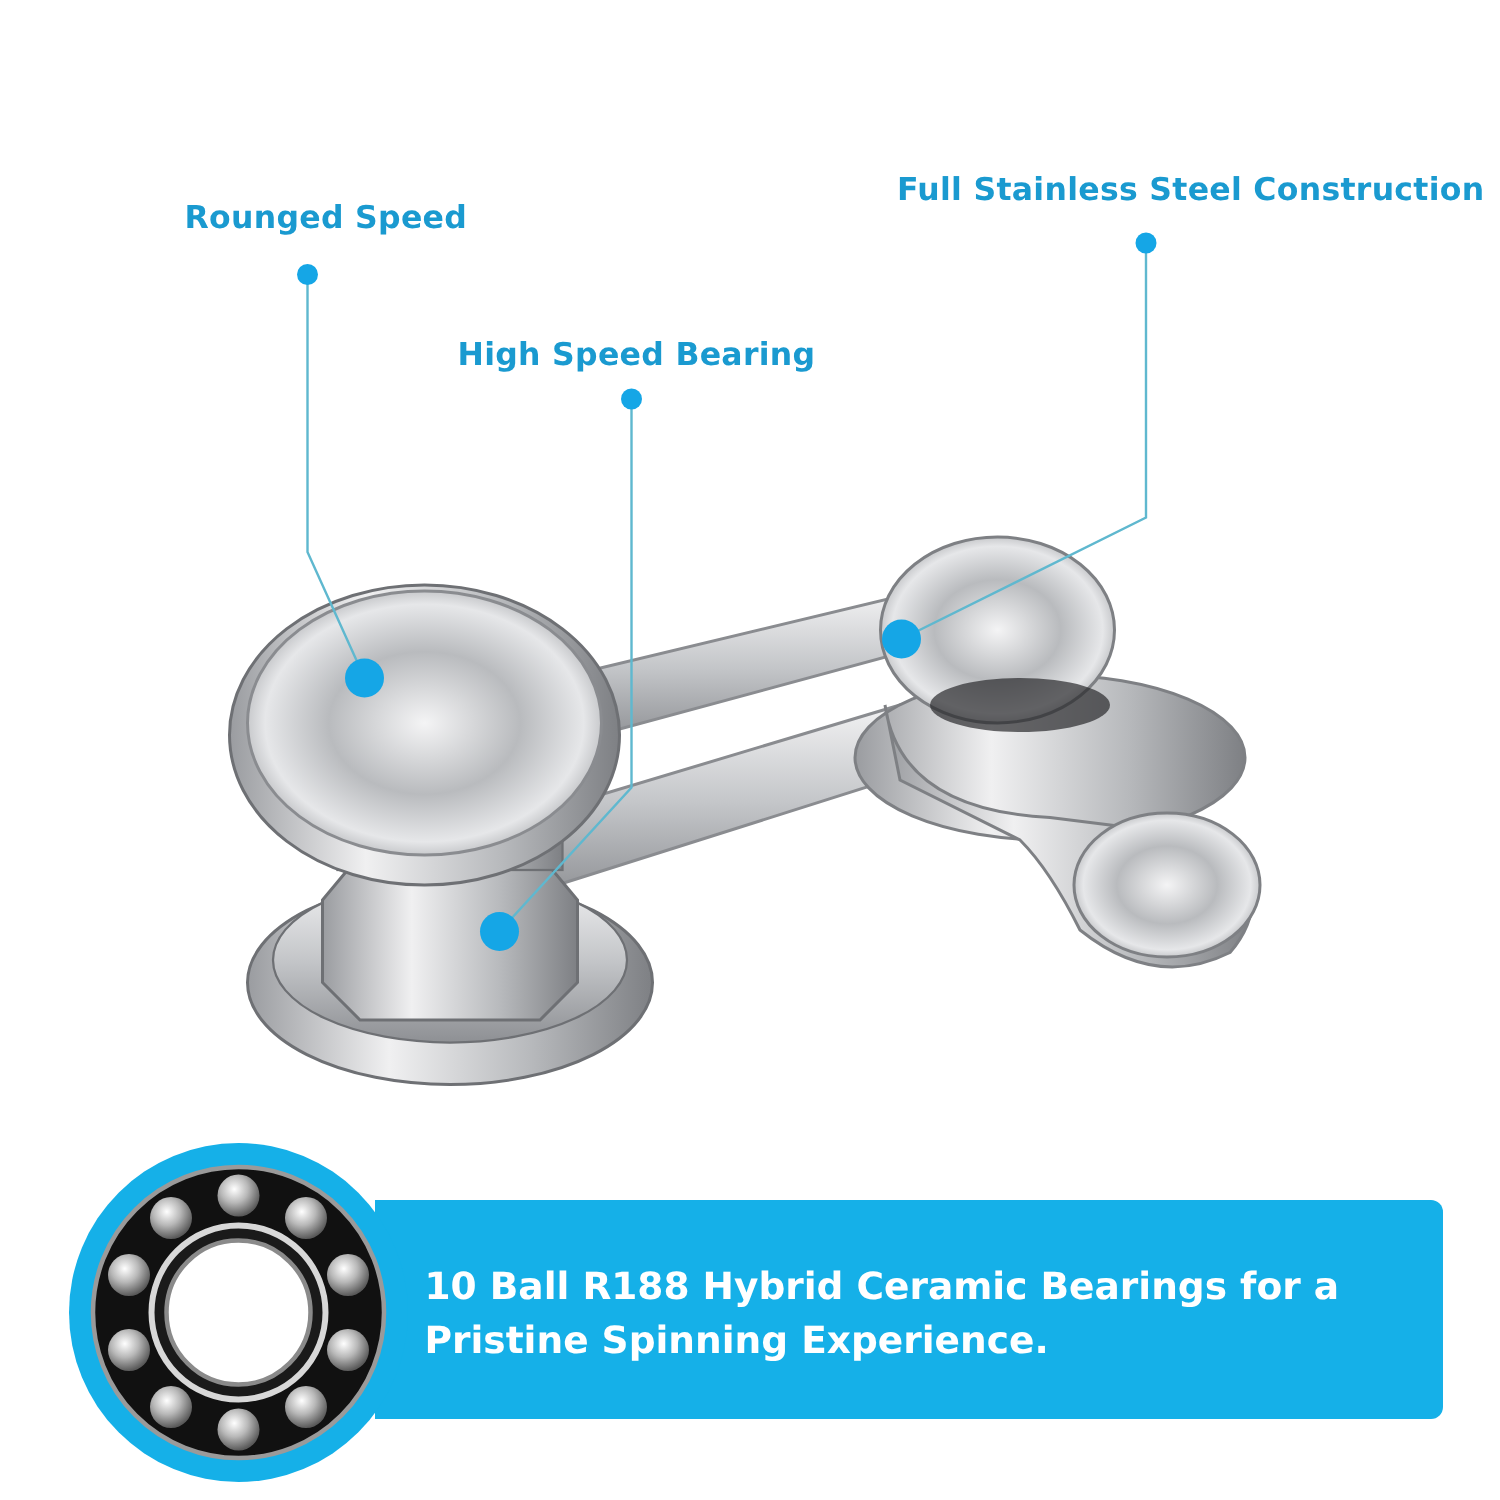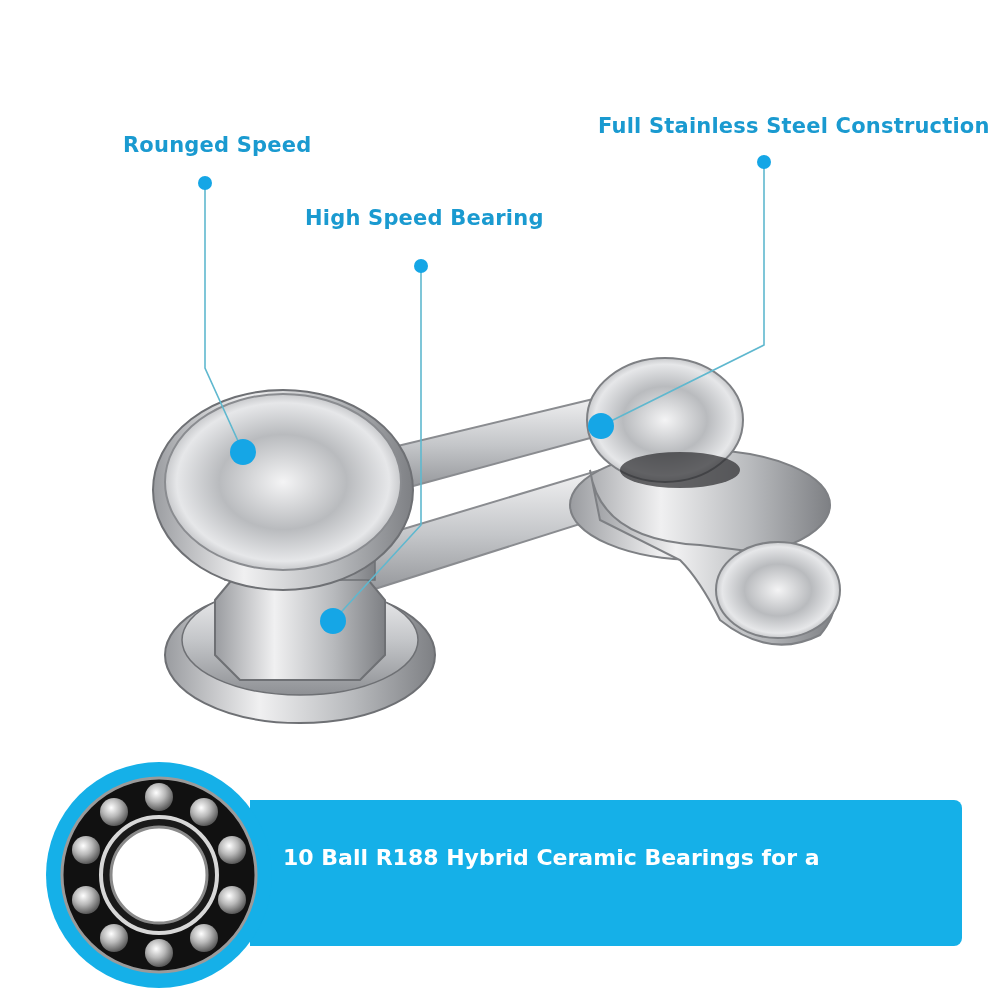--- a/index.html
+++ b/index.html
@@ -4,28 +4,28 @@
 <style>
   html, body { margin:0; padding:0; }
   body { width:1000px; height:1000px; background:#ffffff; position:relative; overflow:hidden;
          font-family:"DejaVu Sans", "Liberation Sans", sans-serif; }
   .label { position:absolute; color:#1a9ad0; font-weight:bold; font-size:21px; white-space:nowrap;
            letter-spacing:0.2px; }
   svg.overlay { position:absolute; left:0; top:0; }
   .banner { position:absolute; left:250px; top:800px; width:712px; height:146px; background:#15b0e8;
             border-radius:0 8px 8px 0; }
   .banner-text { position:absolute; left:283px; top:840px; width:680px; color:#ffffff; font-weight:bold;
-                 font-size:22px; line-height:36px; }
+                 font-size:25px; line-height:36px; }
   .bearing { position:absolute; left:44px; top:760px; width:230px; height:230px; }
 </style>
 </head>
 <body>
 
 <div class="label" style="left:123px; top:133px;">Rounged Speed</div>
-<div class="label" style="left:305px; top:206px;">High Speed Bearing</div>
+<div class="label" style="left:305px; top:224px;">High Speed Bearing</div>
 <div class="label" style="left:598px; top:114px;">Full Stainless Steel Construction</div>
 
 <svg class="overlay" width="1000" height="1000" viewBox="0 0 1000 1000">
   <defs>
     <radialGradient id="capGrad" cx="50%" cy="50%" r="60%">
       <stop offset="0%" stop-color="#f4f4f5"></stop>
       <stop offset="45%" stop-color="#b9bbbe"></stop>
       <stop offset="75%" stop-color="#e6e7e9"></stop>
       <stop offset="100%" stop-color="#8d8f93"></stop>
     </radialGradient>
@@ -83,20 +83,21 @@
   <circle cx="764" cy="162" r="7" fill="#15a6e6"></circle>
 
   <circle cx="243" cy="452" r="13" fill="#15a6e6"></circle>
   <circle cx="333" cy="621" r="13" fill="#15a6e6"></circle>
   <circle cx="601" cy="426" r="13" fill="#15a6e6"></circle>
 </svg>
 
 <div class="banner"></div>
 <div class="banner-text">
   <div>10 Ball R188 Hybrid Ceramic Bearings for a</div>
+  <div>Pristine Spinning Experience.</div>
 </div>
 
 <svg class="bearing" viewBox="0 0 230 230">
   <circle cx="115" cy="115" r="113" fill="#15b0e8"></circle>
   <circle cx="115" cy="115" r="97" fill="#111111" stroke="#9a9a9a" stroke-width="3"></circle>
   <circle cx="115" cy="115" r="58" fill="#1a1a1a" stroke="#d8d8d8" stroke-width="4"></circle>
   <circle cx="115" cy="115" r="48" fill="#ffffff" stroke="#8a8a8a" stroke-width="3"></circle>
   <g>
     <circle cx="115" cy="37" r="14" fill="url(#ballGrad)"></circle>
     <circle cx="160" cy="52" r="14" fill="url(#ballGrad)"></circle>

